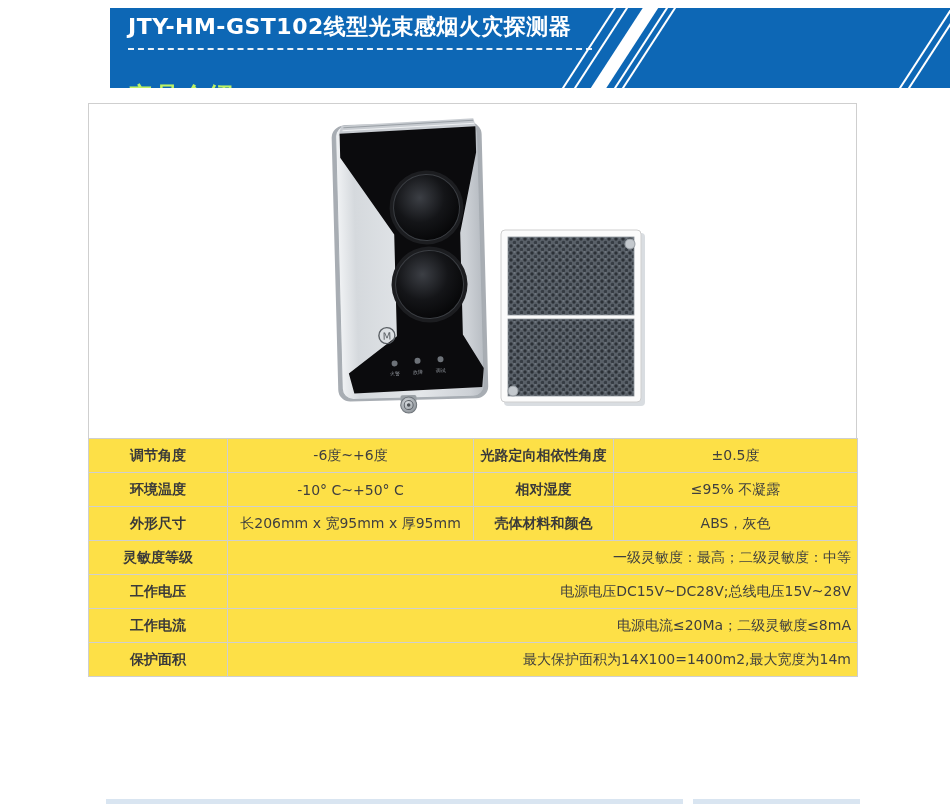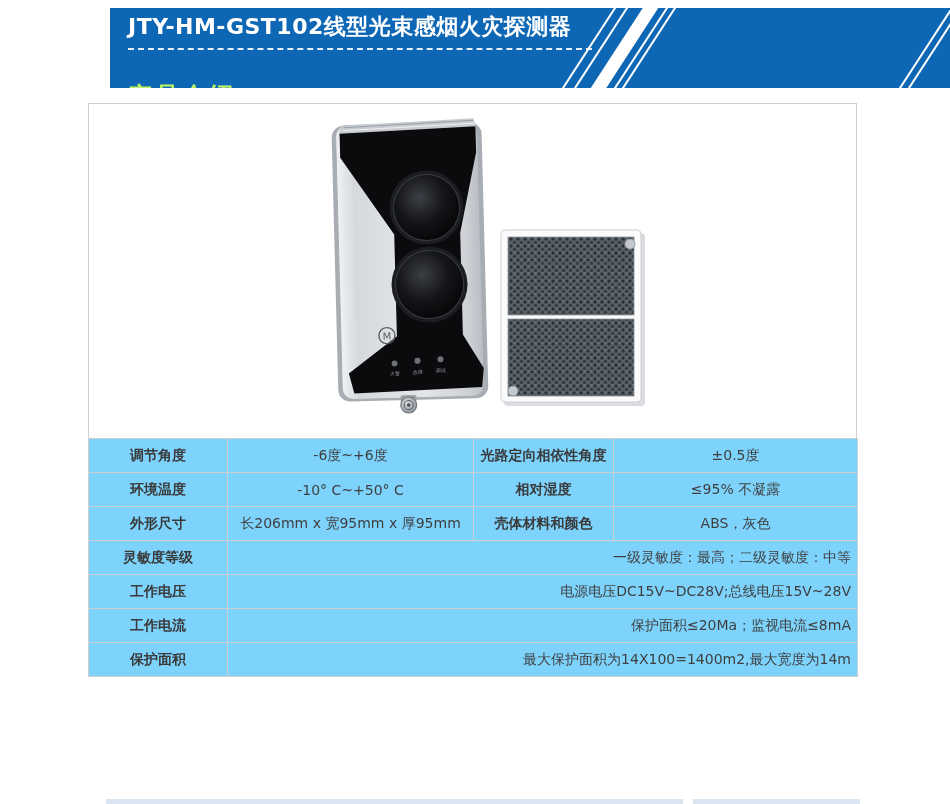--- a/index.html
+++ b/index.html
@@ -33,21 +33,21 @@
   .deco-num{position:absolute;left:4px;top:-20px;font-family:"DejaVu Serif","Liberation Serif",serif;font-style:italic;font-size:97px;line-height:1.05;color:var(--blue);letter-spacing:-7px;}
   .deco-slash{position:absolute;background:#fff;transform:rotate(33deg);}
   .deco-slash.a{left:30px;top:-30px;width:6px;height:150px;}
   .deco-slash.b{left:58px;top:-40px;width:3px;height:110px;}
 
   
   .photo-box{position:absolute;left:88px;top:103px;width:769px;height:336px;background:#fff;border:1px solid var(--border);}
 
   
   .spec-table{position:absolute;left:88px;top:438px;width:769px;border-collapse:collapse;table-layout:fixed;color:var(--text);font-size:14px;}
-  .spec-table td{border:1px solid var(--border);height:34px;text-align:center;padding:2px 6px;background:#7dd3fc;}
+  .spec-table td{border:1px solid var(--border);height:34px;text-align:center;padding:2px 6px;background:#fde047;}
   .spec-table td.lbl{font-weight:bold;color:#3a3a3a;}
   .spec-table td.left{text-align:right;padding-left:28px;}
 
   
   .footer-bar{position:absolute;top:799px;height:5px;background:var(--footer);}
   .footer-bar.f1{left:106px;width:577px;}
   .footer-bar.f2{left:693px;width:167px;}
 </style>
 </head>
 <body>
@@ -172,21 +172,21 @@
         <tr>
           <td class="lbl ">灵敏度等级</td>
           <td colspan="3" class="left">一级灵敏度：最高；二级灵敏度：中等</td>
         </tr>
         <tr>
           <td class="lbl ">工作电压</td>
           <td colspan="3" class="left">电源电压DC15V~DC28V;总线电压15V~28V</td>
         </tr>
         <tr>
           <td class="lbl ">工作电流</td>
-          <td colspan="3" class="left">保护面积≤20Ma；监视电流≤8mA</td>
+          <td colspan="3" class="left">电源电流≤20Ma；二级灵敏度≤8mA</td>
         </tr>
         <tr>
           <td class="lbl ">保护面积</td>
           <td colspan="3" class="left">最大保护面积为14X100=1400m2,最大宽度为14m</td>
         </tr>
       </tbody>
   </table>
 
   <div class="footer-bar f1"></div>
   <div class="footer-bar f2"></div>

